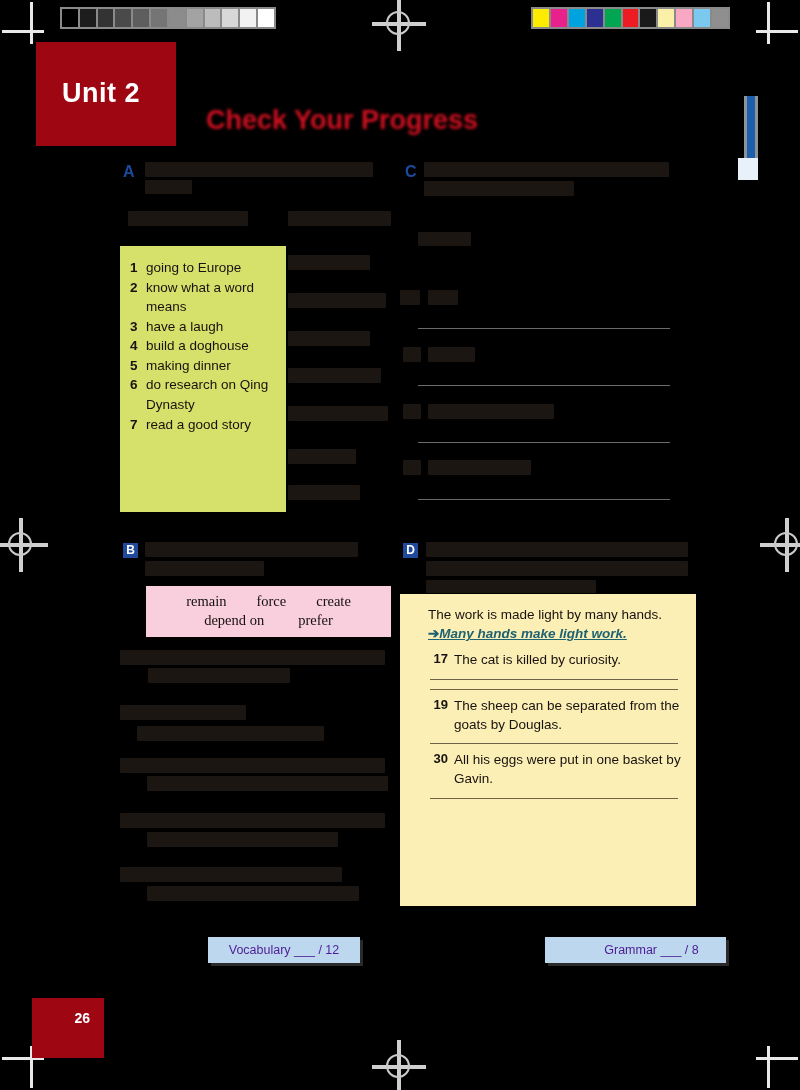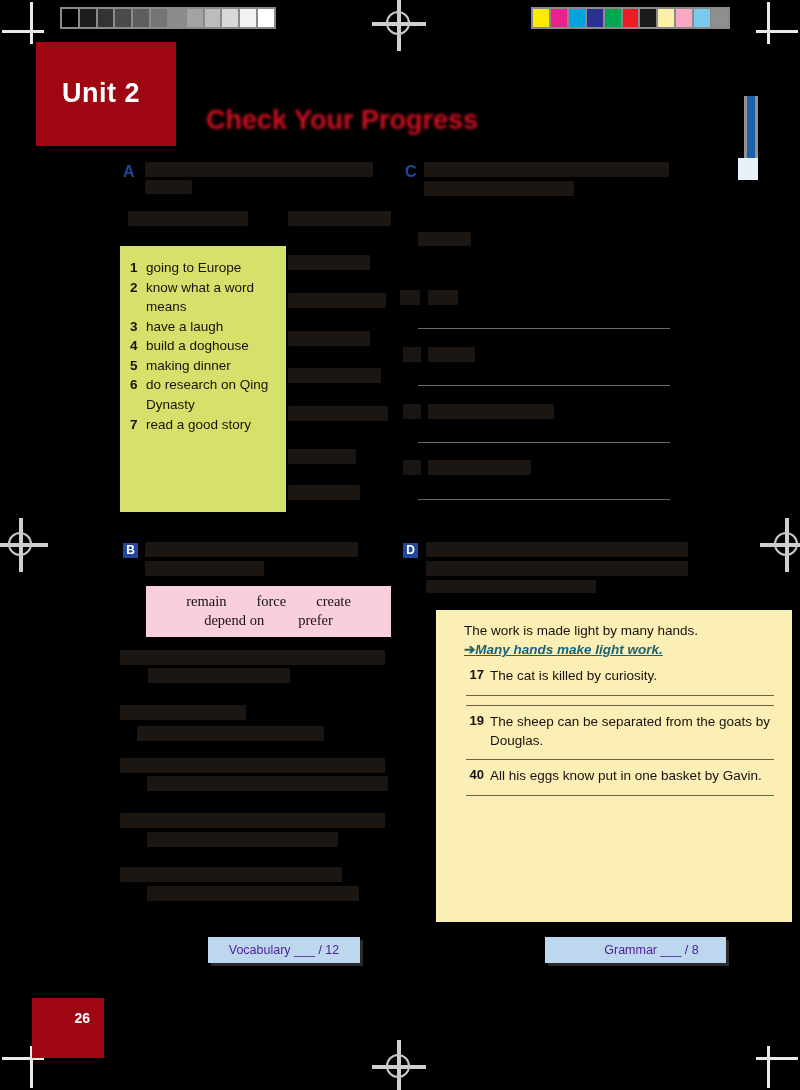--- a/index.html
+++ b/index.html
@@ -183,24 +183,23 @@
     justify-content: center;
     gap: 30px;
     font-size: 14.5px;
     color: #14100e;
   }
   #pink-box .row.r1 { padding-top: 7px; }
   #pink-box .row.r2 { padding-top: 2px; gap: 34px; }
 
   #yellow-box {
     position: absolute;
-    left: 400px; top: 610px;
-    width: 356px; height: 312px;
+    left: 400px; top: 594px;
+    width: 296px; height: 312px;
     background: #fbefb5;
-    margin-left: 36px;
   }
   #yellow-box .example {
     padding: 12px 14px 0 28px;
   }
   #yellow-box .ex-line1 {
     font-size: 13.5px;
     color: #17120f;
     line-height: 1.35;
   }
   #yellow-box .ex-line2 {
@@ -482,22 +481,22 @@
 
     <div class="ans-rule"></div>
 
     <div class="qrow">
       <span class="n">19</span>
       <span class="t">The sheep can be separated from the goats by Douglas.</span>
     </div>
     <div class="ans-rule"></div>
 
     <div class="qrow">
-      <span class="n">40</span>
-      <span class="t">All his eggs know put in one basket by Gavin.</span>
+      <span class="n">30</span>
+      <span class="t">All his eggs were put in one basket by Gavin.</span>
     </div>
     <div class="ans-rule"></div>
   </div>
 
   <div class="score-box" id="score-vocab">Vocabulary ___ / 12</div>
   <div class="score-box" id="score-grammar">Grammar ___ / 8</div>
 
 </div>
 
 </body></html>

